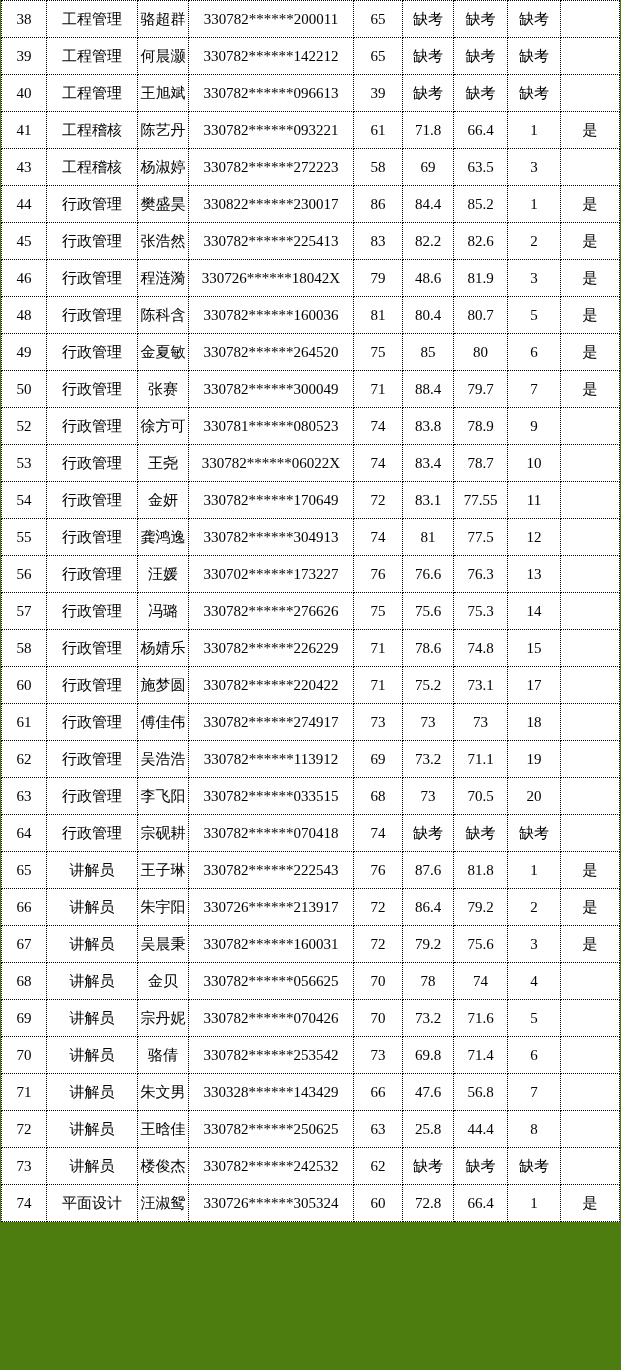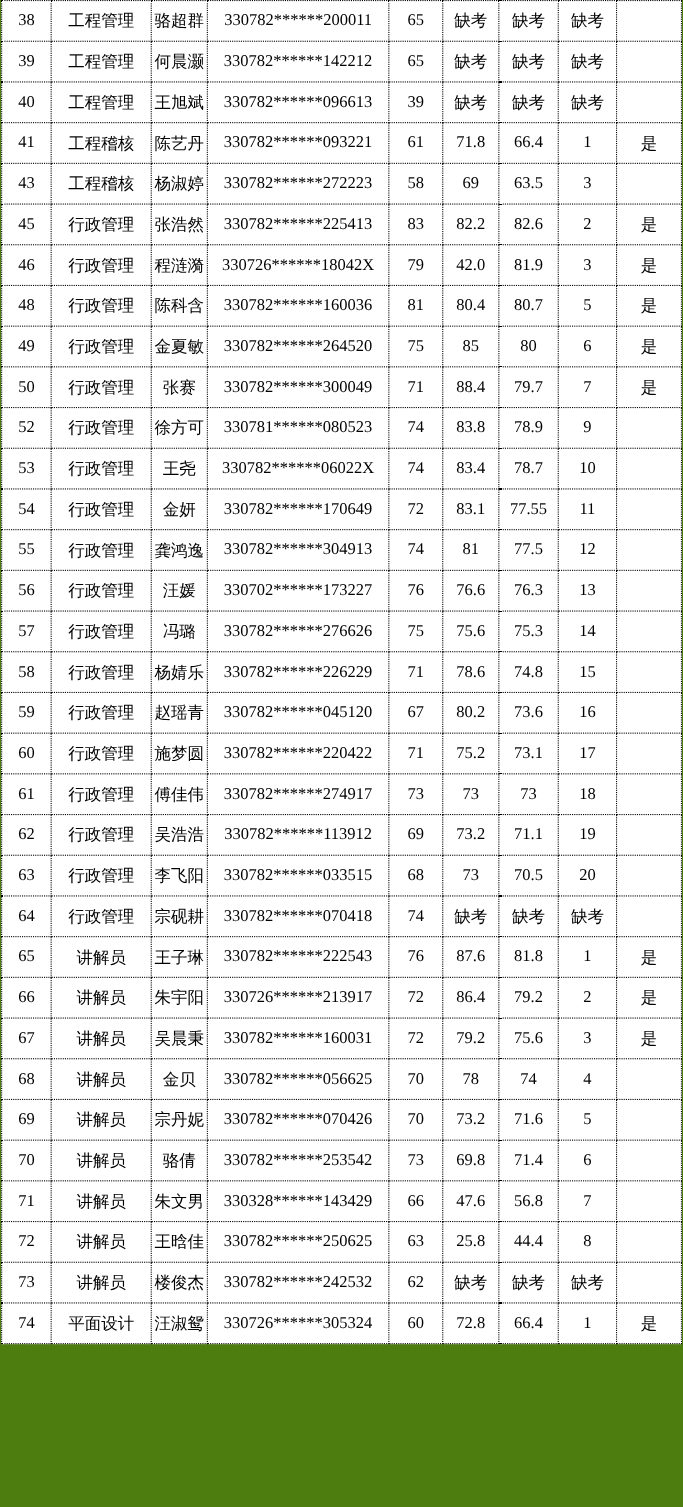--- a/index.html
+++ b/index.html
@@ -113,37 +113,48 @@
           <td>工程稽核</td>
           <td>杨淑婷</td>
           <td>330782******272223</td>
           <td>58</td>
           <td>69</td>
           <td>63.5</td>
           <td>3</td>
           <td></td>
         </tr>
         <tr>
+          <td>44</td>
+          <td>行政管理</td>
+          <td>樊盛昊</td>
+          <td>330822******230017</td>
+          <td>86</td>
+          <td>84.4</td>
+          <td>85.2</td>
+          <td>1</td>
+          <td>是</td>
+        </tr>
+        <tr>
           <td>45</td>
           <td>行政管理</td>
           <td>张浩然</td>
           <td>330782******225413</td>
           <td>83</td>
           <td>82.2</td>
           <td>82.6</td>
           <td>2</td>
           <td>是</td>
         </tr>
         <tr>
           <td>46</td>
           <td>行政管理</td>
           <td>程涟漪</td>
           <td>330726******18042X</td>
           <td>79</td>
-          <td>42.0</td>
+          <td>48.6</td>
           <td>81.9</td>
           <td>3</td>
           <td>是</td>
         </tr>
         <tr>
           <td>48</td>
           <td>行政管理</td>
           <td>陈科含</td>
           <td>330782******160036</td>
           <td>81</td>
@@ -242,31 +253,20 @@
         </tr>
         <tr>
           <td>58</td>
           <td>行政管理</td>
           <td>杨婧乐</td>
           <td>330782******226229</td>
           <td>71</td>
           <td>78.6</td>
           <td>74.8</td>
           <td>15</td>
-          <td></td>
-        </tr>
-        <tr>
-          <td>59</td>
-          <td>行政管理</td>
-          <td>赵瑶青</td>
-          <td>330782******045120</td>
-          <td>67</td>
-          <td>80.2</td>
-          <td>73.6</td>
-          <td>16</td>
           <td></td>
         </tr>
         <tr>
           <td>60</td>
           <td>行政管理</td>
           <td>施梦圆</td>
           <td>330782******220422</td>
           <td>71</td>
           <td>75.2</td>
           <td>73.1</td>

